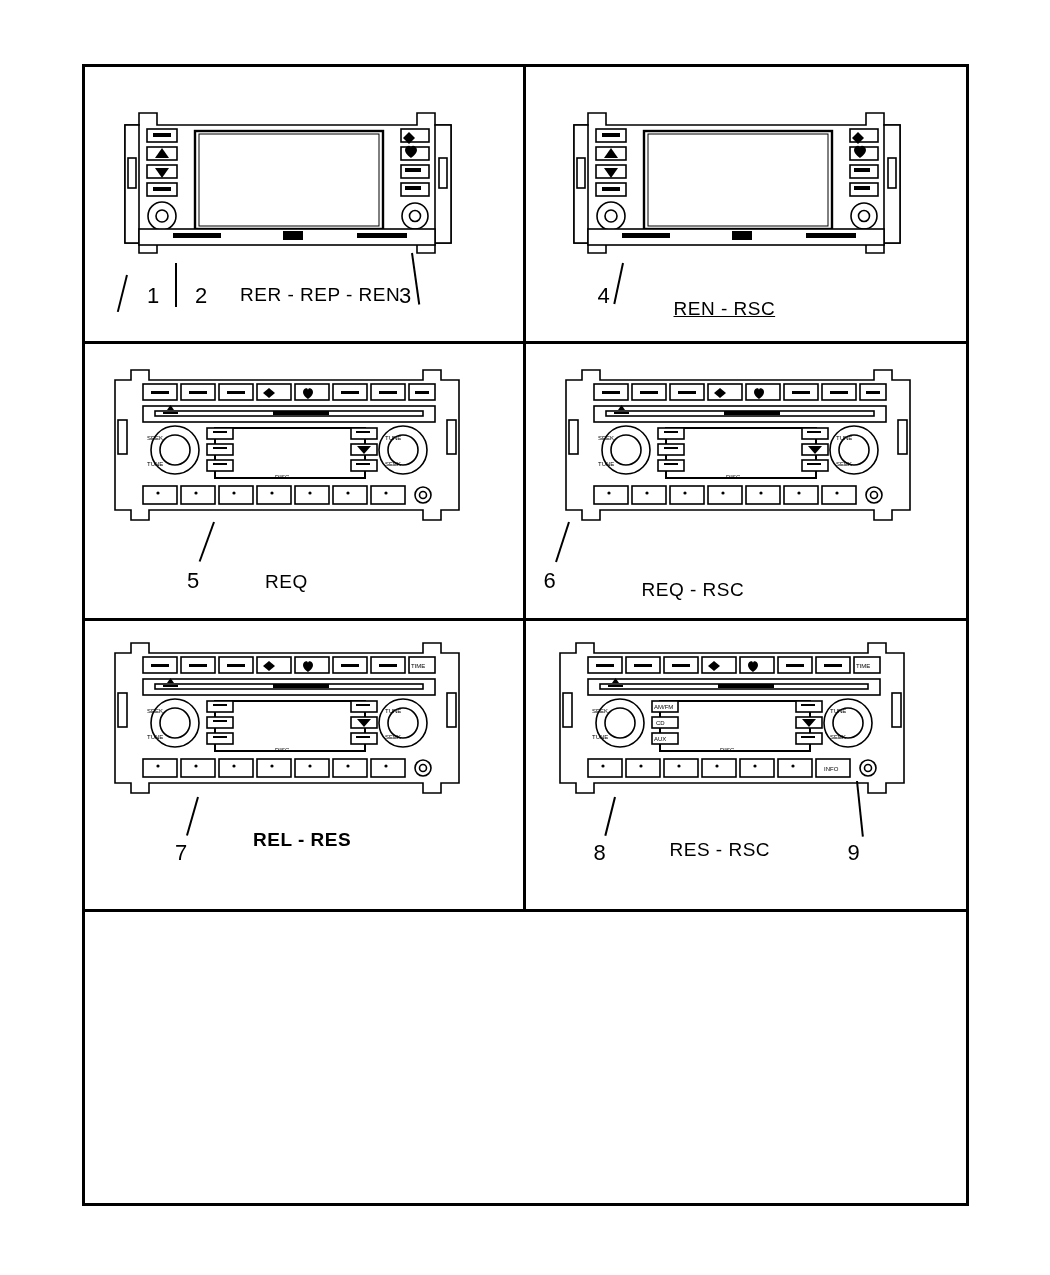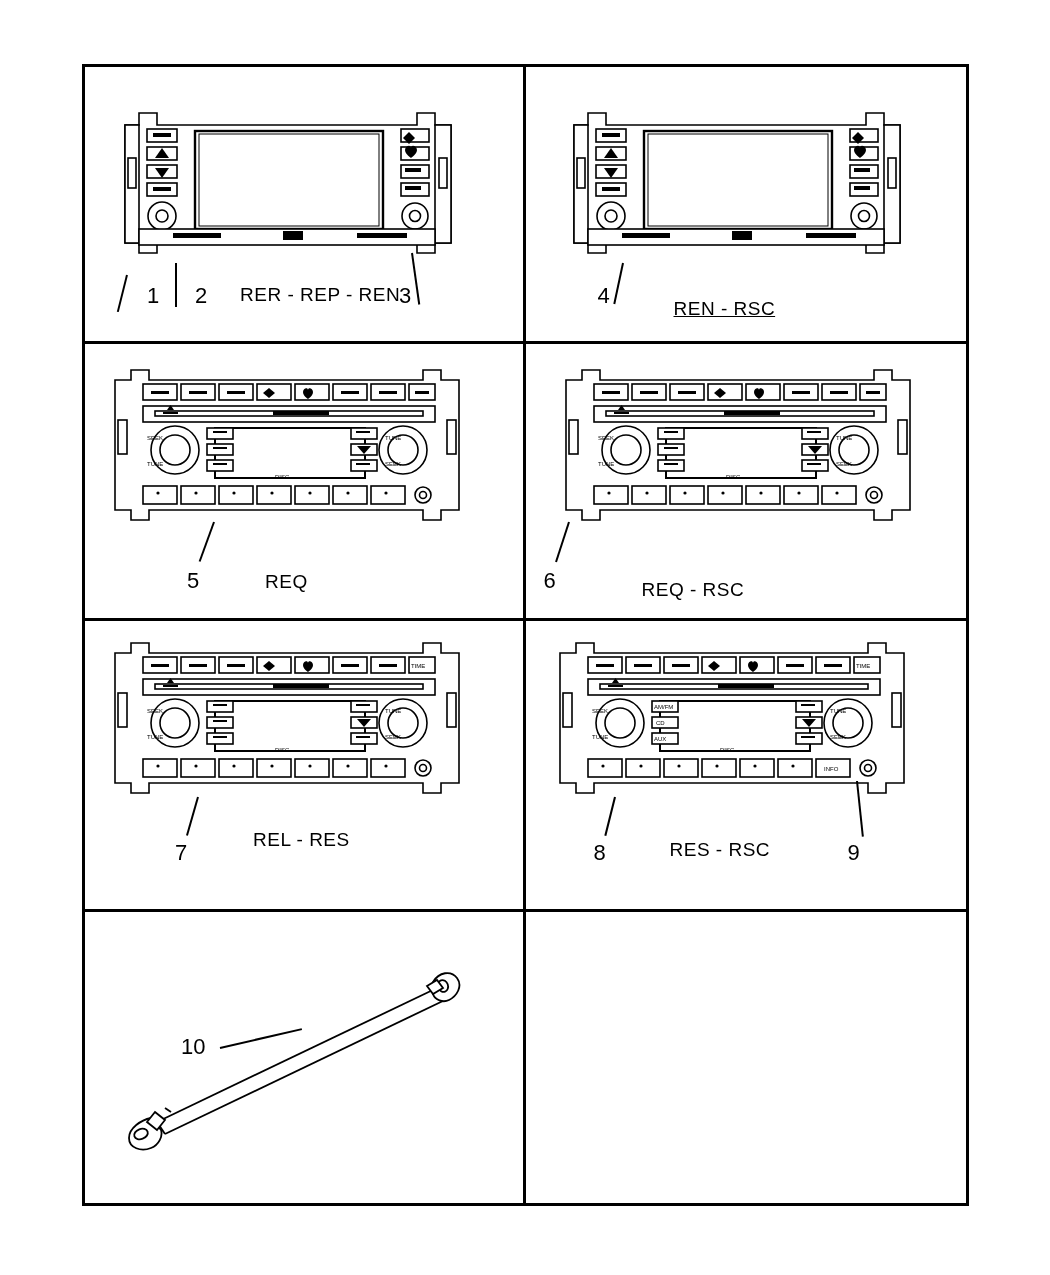--- a/index.html
+++ b/index.html
@@ -393,21 +393,21 @@
             <text x="44" y="78" font-size="6">SEEK</text>
             <text x="44" y="104" font-size="6">TUNE</text>
             <text x="282" y="78" font-size="6">TUNE</text>
             <text x="282" y="104" font-size="6">SEEK</text>
             <text x="172" y="117" font-size="6">DISC</text>
           </g>
         </svg>
       </div>
       <div class="leader" style="left:112px; top:176px; width:2px; height:40px; transform:rotate(16deg); transform-origin: top center;"></div>
       <div class="callout" style="left:90px; top:219px;">7</div>
-      <div class="caption" style="left:168px; top:208px;">REL - RES</div>
+      <div class="caption" style="left:168px; top:208px;font-weight:bold;">REL - RES</div>
     </div>
 
     <div class="cell col2 row3">
       <div class="unit" style="left:22px; top:14px;">
         <svg width="390" height="175" viewBox="0 0 390 175">
           <g fill="none" stroke="#000" stroke-width="1.6">
             <path d="M28 18 L28 8 L46 8 L46 18 L320 18 L320 8 L338 8 L338 18 L356 18 L356 148 L338 148 L338 158 L320 158 L320 148 L46 148 L46 158 L28 158 L28 148 L12 148 L12 18 Z" fill="#fff"></path>
             <rect x="15" y="58" width="9" height="34" fill="#fff"></rect>
             <rect x="344" y="58" width="9" height="34" fill="#fff"></rect>
             <rect x="40" y="22" width="34" height="16" fill="#fff"></rect>
@@ -474,41 +474,17 @@
           </g>
         </svg>
       </div>
       <div class="leader" style="left:88px; top:176px; width:2px; height:40px; transform:rotate(14deg); transform-origin: top center;"></div>
       <div class="callout" style="left:68px; top:219px;">8</div>
       <div class="leader" style="left:330px; top:160px; width:2px; height:56px; transform:rotate(-6deg); transform-origin: top center;"></div>
       <div class="callout" style="left:322px; top:219px;">9</div>
       <div class="caption" style="left:144px; top:218px;text-align:right;">RES - RSC</div>
     </div>
 
-    <div class="cell col1 row4">
-      <div class="unit" style="left:36px; top:30px;">
-        <svg width="340" height="210" viewBox="0 0 340 210">
-          <g fill="none" stroke="#000" stroke-width="1.8">
-
-            <path d="M36 180 L316 46" fill="none"></path>
-            <path d="M44 192 L324 58" fill="none"></path>
-            <path d="M36 180 L44 192"></path>
-            <path d="M316 46 L324 58"></path>
-
-            <path d="M312 40 c6,-10 18,-12 24,-4 c6,8 0,18 -8,22 c-6,3 -14,0 -16,-6z" fill="#fff"></path>
-            <ellipse cx="322" cy="44" rx="5" ry="6" transform="rotate(-20 322 44)" fill="#fff"></ellipse>
-            <path d="M306 44 l10 -6 l6 8 l-10 6 z" fill="#fff"></path>
-
-            <path d="M30 176 c-10,2 -22,10 -22,20 c0,10 12,14 22,10 c8,-3 12,-12 10,-18z" fill="#fff"></path>
-            <ellipse cx="20" cy="192" rx="7" ry="5" transform="rotate(-20 20 192)" fill="#fff"></ellipse>
-            <path d="M34 170 l10 8 l-8 10 l-10 -8 z" fill="#fff"></path>
-            <path d="M44 166 l6 4"></path>
-          </g>
-        </svg>
-      </div>
-      <div class="leader" style="left:135px; top:135px; width:84px; height:2px; transform:rotate(-13deg); transform-origin: left center;"></div>
-      <div class="callout" style="left:96px; top:122px;">10</div>
-    </div>
 
     <div class="cell col2 row4"></div>
 
   </div>
 </div>
 
 </body></html>

